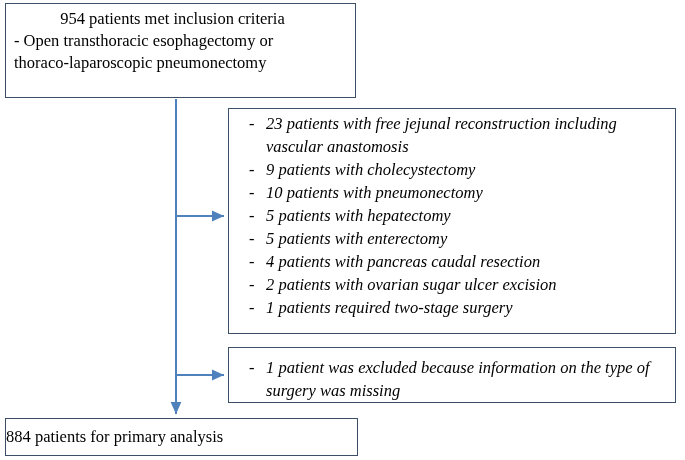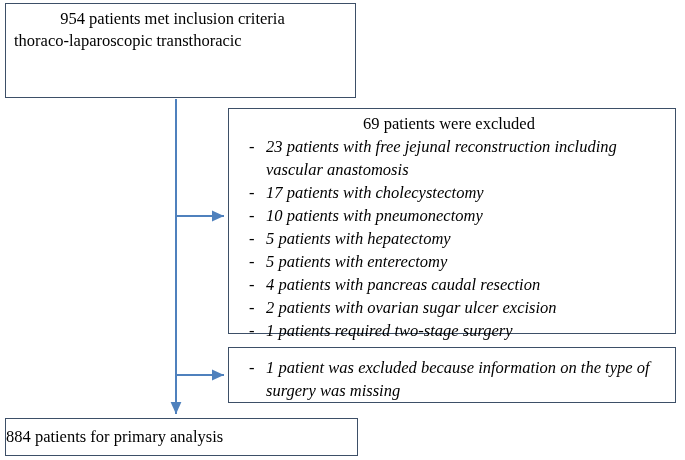--- a/index.html
+++ b/index.html
@@ -137,33 +137,33 @@
 
     <line x1="176" y1="99" x2="176" y2="414" stroke="#4f81bd" stroke-width="2" marker-end="url(#arrowDown)"></line>
 
     <line x1="176" y1="216" x2="224" y2="216" stroke="#4f81bd" stroke-width="2" marker-end="url(#arrowRight)"></line>
 
     <line x1="176" y1="375" x2="224" y2="375" stroke="#4f81bd" stroke-width="2" marker-end="url(#arrowRight)"></line>
   </svg>
 
   <div class="box" id="box-inclusion">
     <div class="line centered">954 patients met inclusion criteria</div>
-    <div class="line">thoraco-laparoscopic transthoracic</div>
+    <div class="line">- Open transthoracic esophagectomy or</div>
+    <div class="line">thoraco-laparoscopic pneumonectomy</div>
   </div>
 
   <div class="box" id="box-excluded">
-    <div class="heading">69 patients were excluded</div>
     <ul class="bullet-list" id="excluded-list">
         <li class="bullet-row">
           <span class="bullet-dash">-</span>
           <span class="bullet-text">23 patients with free jejunal reconstruction including vascular anastomosis</span>
         </li>
         <li class="bullet-row">
           <span class="bullet-dash">-</span>
-          <span class="bullet-text">17 patients with cholecystectomy</span>
+          <span class="bullet-text">9 patients with cholecystectomy</span>
         </li>
         <li class="bullet-row">
           <span class="bullet-dash">-</span>
           <span class="bullet-text">10 patients with pneumonectomy</span>
         </li>
         <li class="bullet-row">
           <span class="bullet-dash">-</span>
           <span class="bullet-text">5 patients with hepatectomy</span>
         </li>
         <li class="bullet-row">

